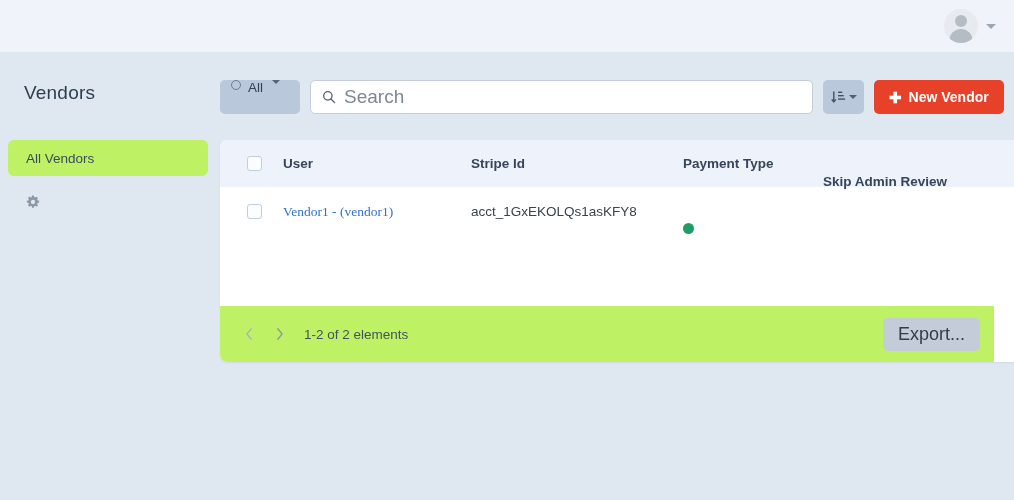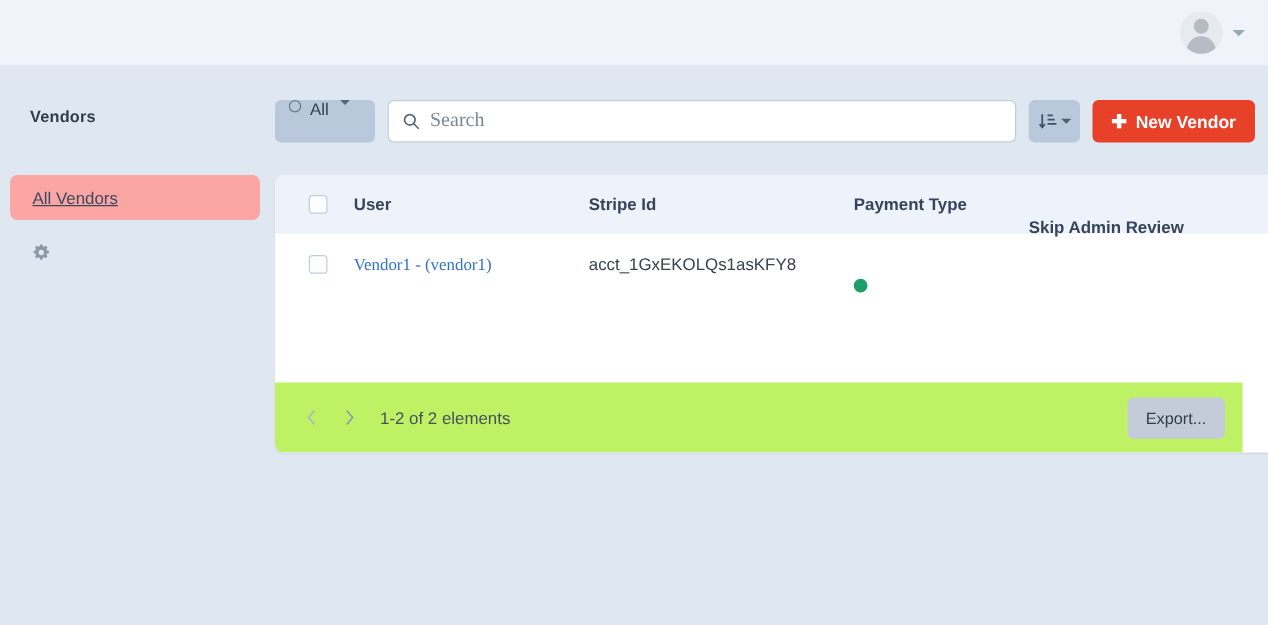--- a/index.html
+++ b/index.html
@@ -43,21 +43,21 @@
 
   
   .page-header {
     position: absolute; left: 0; top: 52px;
     width: 1014px; height: 82px;
     display: flex; align-items: center;
   }
   .page-title {
     position: absolute; left: 24px; top: 50%;
     transform: translateY(-50%);
-    font-size: 13px; font-weight: bold; color: #2e3d4e;
+    font-size: 19px; font-weight: normal; color: #2e3d4e;
     letter-spacing: .2px;
   }
 
   .toolbar {
     position: absolute; left: 220px; top: 80px;
     display: flex; align-items: center; gap: 10px;
   }
 
   .filter-btn {
     height: 34px; min-width: 80px;
@@ -80,22 +80,22 @@
     margin-left: 2px;
   }
 
   .search-box {
     width: 503px; height: 34px;
     background: #fff; border: 1px solid #c4cedb; border-radius: 5px;
     display: flex; align-items: center; gap: 8px; padding: 0 11px;
   }
   .search-input {
     border: none; outline: none; background: transparent;
-    font-size: 16px; color: #404040; flex: 1;
-    font-family: Liberation Serif, serif;
+    font-size: 19px; color: #404040; flex: 1;
+    font-family: Liberation Sans, sans-serif;
   }
   .search-input::placeholder { color: #7d8795; }
 
   .sort-btn {
     width: 41px; height: 34px;
     background: #b9c8da; border: none; border-radius: 5px;
     display: flex; align-items: center; justify-content: center; gap: 3px;
     cursor: pointer;
   }
   .sort-btn .caret {
@@ -114,21 +114,21 @@
   }
   .new-btn .plus { font-size: 15px; font-weight: bold; line-height: 1; }
 
   
   .sidebar { position: absolute; left: 0; top: 140px; width: 216px; }
   .side-item {
     height: 36px; margin: 0 8px; border-radius: 6px;
     display: flex; align-items: center; padding-left: 18px;
     font-size: 13.5px; color: #3b4a5b; cursor: pointer;
   }
-  .side-item.active { background: #fca5a5; text-decoration: underline; }
+  .side-item.active { background: #bef264; }
   .side-gear {
     margin-top: 13px; padding-left: 26px;
     height: 26px; display: flex; align-items: center; cursor: pointer;
   }
 
   
   .card {
     position: absolute; left: 220px; top: 140px;
     width: 928px; height: 222px;
     background: #fff; border-radius: 7px; overflow: hidden;
@@ -173,21 +173,21 @@
   }
   .pg-btn {
     width: 30px; height: 30px; display: flex;
     align-items: center; justify-content: center;
     cursor: pointer;
   }
   .pg-info { font-size: 13.5px; color: #46515f; margin-left: 10px; }
   .export-btn {
     margin-left: auto; height: 33px; padding: 0 15px;
     background: #c3ccd8; border: none; border-radius: 5px;
-    font-size: 13px; color: #323d4b; cursor: pointer;
+    font-size: 18px; color: #323d4b; cursor: pointer;
     font-family: "Liberation Sans", sans-serif;
   }
 </style>
 </head>
 <body>
 
 <div class="topbar">
   <div class="avatar-wrap">
     <span class="avatar">
       <span class="head"></span>

